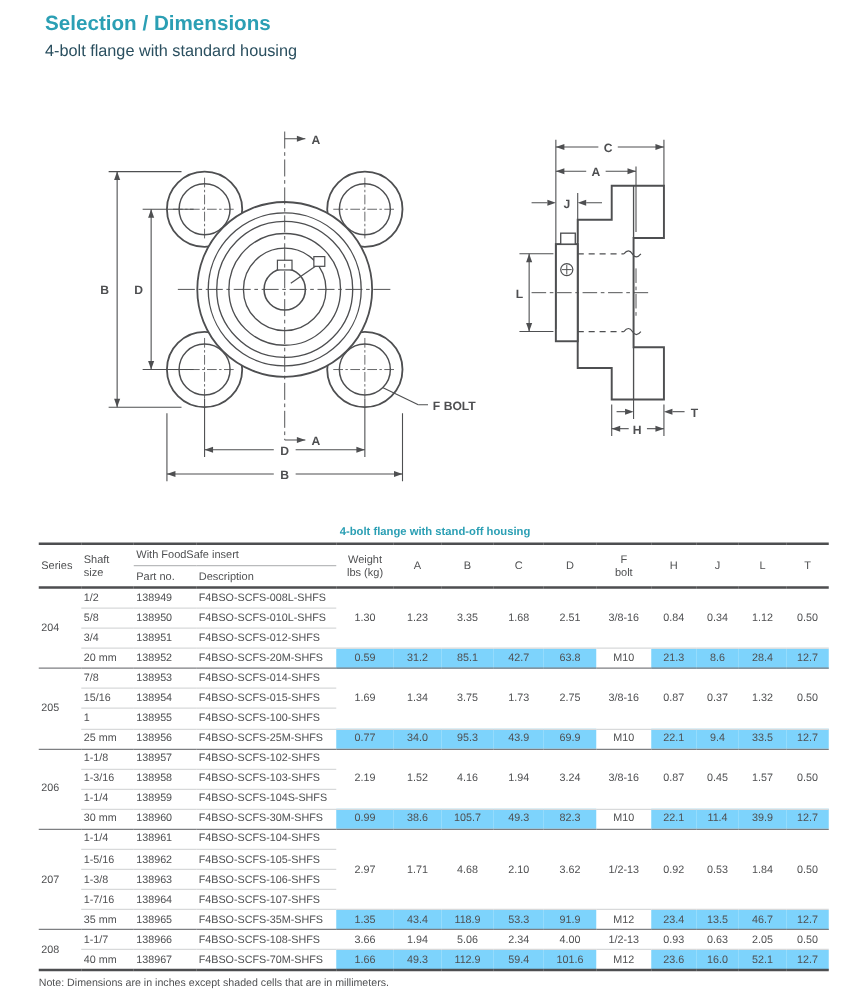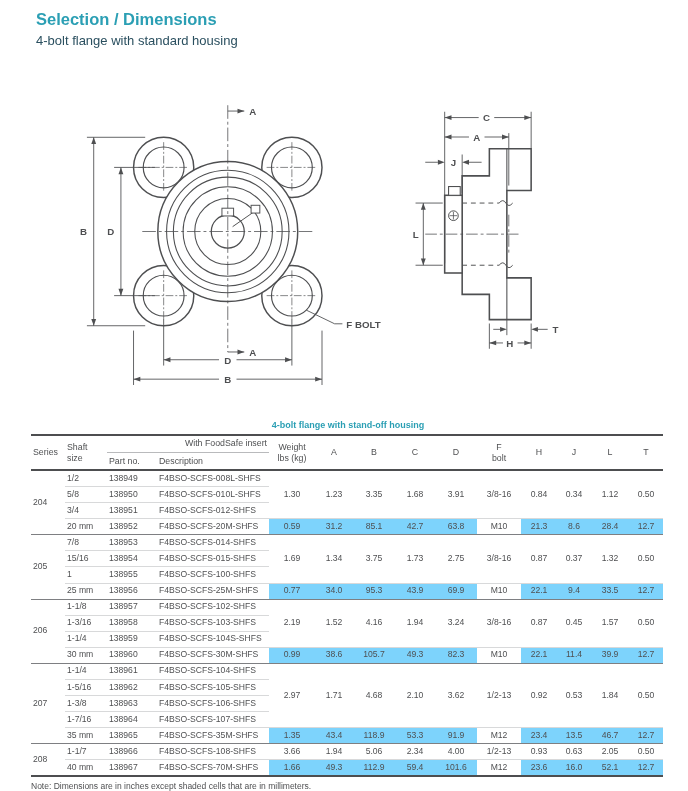--- a/index.html
+++ b/index.html
@@ -13,21 +13,21 @@
   svg text{font-family:"Liberation Sans",sans-serif;font-weight:bold;font-size:10px;fill:#4e4f51;}
   .table-section{position:absolute;left:31px;top:420px;width:632px;}
   .table-title{font-size:9px;font-weight:bold;color:#2b9fb4;margin:0 0 4px 2px;text-align:center;}
   table{border-collapse:collapse;table-layout:fixed;width:630px;
         border-top:2px solid #4d4e50;border-bottom:2px solid #4d4e50;
         font-size:8.6px;color:#4f5052;}
   th{font-weight:normal;font-size:8.8px;padding:3px 2px;vertical-align:middle;
      white-space:pre-line;line-height:1.2;text-align:center;color:#4f5052;}
   th.hb{border-bottom:2px solid #4d4e50;}
   th.thl{text-align:left;}
-  th.foodsafe{text-align:right;border-bottom:1px solid #b9babc;padding:2px 2px 3px 2px;}
+  th.foodsafe{text-align:left;border-bottom:1px solid #b9babc;padding:2px 2px 3px 2px;}
   td{padding:2.6px 2px;line-height:1.15;vertical-align:middle;}
   td.num{text-align:center;}
   td.series,td.shaft,td.part,td.desc{text-align:left;}
   tr.metric td.shade{background:#7dd3fc;}
   tbody tr:not(.g-first) td{border-top:1px solid #d8d9da;}
   tbody tr.g-first td{border-top:1px solid #7e7f82;}
   .note{font-size:8.5px;color:#4f5052;margin-top:4px;margin-left:0;}
 </style>
 </head>
 <body>
@@ -234,21 +234,21 @@
       <tbody>
           <tr class="g-first inch">
             <td class="series" rowspan="4">204</td>
             <td class="shaft">1/2</td>
             <td class="part">138949</td>
             <td class="desc">F4BSO-SCFS-008L-SHFS</td>
             <td class="num" rowspan="3">1.30</td>
             <td class="num" rowspan="3">1.23</td>
             <td class="num" rowspan="3">3.35</td>
             <td class="num" rowspan="3">1.68</td>
-            <td class="num" rowspan="3">3.91</td>
+            <td class="num" rowspan="3">2.51</td>
             <td class="num" rowspan="3">3/8-16</td>
             <td class="num" rowspan="3">0.84</td>
             <td class="num" rowspan="3">0.34</td>
             <td class="num" rowspan="3">1.12</td>
             <td class="num" rowspan="3">0.50</td>
           </tr>
           <tr class="inch">
             <td class="shaft">5/8</td>
             <td class="part">138950</td>
             <td class="desc">F4BSO-SCFS-010L-SHFS</td>

